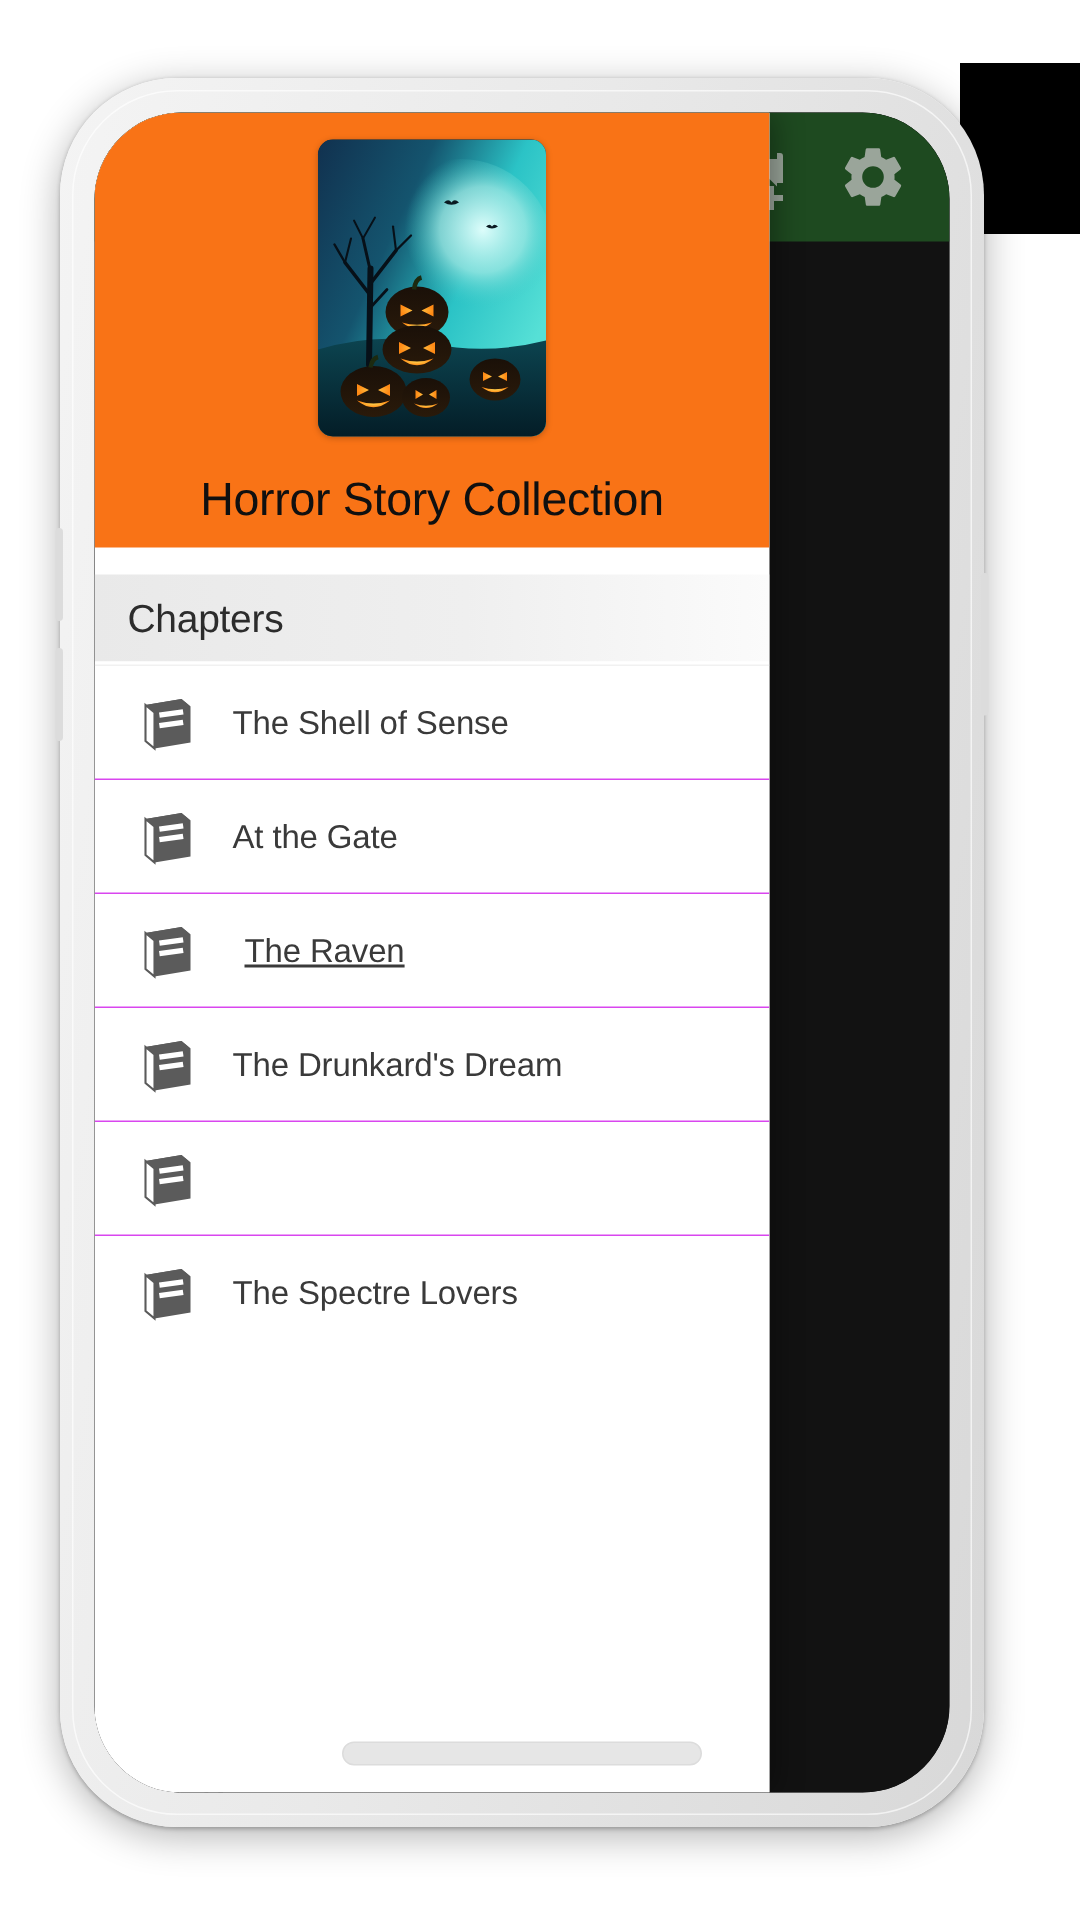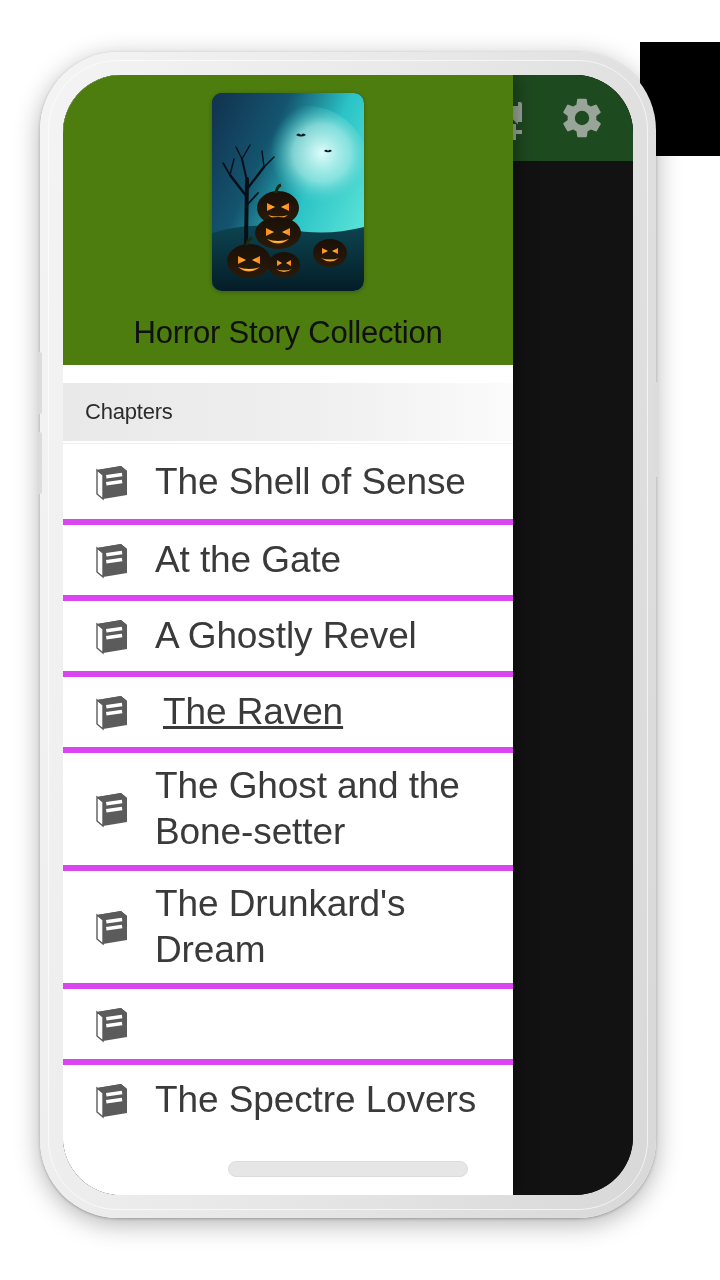--- a/index.html
+++ b/index.html
@@ -72,54 +72,54 @@
   .scrim{ position:absolute; inset:0; background:rgba(0,0,0,0); }
 
   
   .drawer{
     position:absolute; left:0; top:0; width:450px; height:100%;
     background:#ffffff; overflow:hidden;
     box-shadow:4px 0 18px rgba(0,0,0,.35);
     display:flex; flex-direction:column;
   }
   .drawer-header{
-    padding:18px 0 14px 0; background:#4d7c0f; flex:0 0 auto;
+    padding:18px 0 14px 0; background:#f97316; flex:0 0 auto;
     display:flex; flex-direction:column; align-items:center;
   }
   .cover{
     width:152px; height:198px; border-radius:10px; overflow:hidden;
     position:relative; background:#0b2a3d;
     box-shadow:0 1px 4px rgba(0,0,0,.25);
   }
   .cover svg{ display:block; width:100%; height:100%; }
   .book-title{
     margin-top:24px; font-size:31px; font-weight:500; color:#101010;
     letter-spacing:-.2px; white-space:nowrap;
   }
 
   .section-head{
     margin-top:18px; flex:0 0 auto;
     height:58px; display:flex; align-items:center;
     padding-left:22px;
     background:linear-gradient(90deg,#e9e9e9 0%,#efefef 55%,#fbfbfb 100%);
-    font-size:22px; color:#2c2c2c; letter-spacing:-.2px;
+    font-size:26px; color:#2c2c2c; letter-spacing:-.2px;
   }
 
   .chapter-list{ flex:1 1 auto; overflow:hidden; background:#fff; padding-top:2px; }
   .chapter-row{
     position:relative; min-height:76px;
     display:flex; align-items:center; gap:22px;
     padding:10px 16px 10px 28px;
-    border-top:6px solid #d946ef;
+    border-top:1px solid #d946ef;
   }
   .chapter-row:first-child{ border-top:1px solid #f1f1f1; }
   .chapter-row .bk{ flex:0 0 auto; width:42px; height:40px; }
   .chapter-row .bk svg{ width:42px; height:40px; display:block; }
   .chapter-label{
-    font-size:37px; color:#3a3a3a; line-height:1.24; letter-spacing:-.1px;
+    font-size:22px; color:#3a3a3a; line-height:1.24; letter-spacing:-.1px;
   }
   .chapter-row.indent .chapter-label{ padding-left:8px;text-decoration:underline; }
 
   
   .home-bar{
     position:absolute; left:50%; transform:translateX(-50%);
     bottom:18px; width:240px; height:16px; border-radius:10px;
     background:#e6e6e6; border:1px solid #dcdcdc; z-index:5;
   }
 </style>
@@ -305,59 +305,35 @@
                   <path d="M6 8 L12 13 L12 37 L6 32 Z" fill="#ffffff" stroke="#5b5b5b" stroke-width="1.4"></path>
                   <path d="M30 4 L36 9 L12 13 L6 8 Z" fill="#5b5b5b"></path>
                   <rect x="15" y="13" width="16" height="3.6" fill="#ffffff" transform="rotate(-8 15 13)"></rect>
                   <rect x="15" y="20" width="16" height="3.6" fill="#ffffff" transform="rotate(-8 15 20)"></rect>
                 </svg>
               </span>
             <span class="chapter-label">At the Gate</span>
           </div>
 
 
-          <div class="chapter-row">
-            <span class="bk">
-                <svg viewBox="0 0 42 40">
-                  <path d="M6 8 L30 4 L36 9 L36 33 L12 37 L6 32 Z" fill="#5b5b5b"></path>
-                  <path d="M6 8 L12 13 L12 37 L6 32 Z" fill="#ffffff" stroke="#5b5b5b" stroke-width="1.4"></path>
-                  <path d="M30 4 L36 9 L12 13 L6 8 Z" fill="#5b5b5b"></path>
-                  <rect x="15" y="13" width="16" height="3.6" fill="#ffffff" transform="rotate(-8 15 13)"></rect>
-                  <rect x="15" y="20" width="16" height="3.6" fill="#ffffff" transform="rotate(-8 15 20)"></rect>
-                </svg>
-              </span>
-            <span class="chapter-label">A Ghostly Revel</span>
-          </div>
 
 
           <div class="chapter-row indent">
             <span class="bk">
                 <svg viewBox="0 0 42 40">
                   <path d="M6 8 L30 4 L36 9 L36 33 L12 37 L6 32 Z" fill="#5b5b5b"></path>
                   <path d="M6 8 L12 13 L12 37 L6 32 Z" fill="#ffffff" stroke="#5b5b5b" stroke-width="1.4"></path>
                   <path d="M30 4 L36 9 L12 13 L6 8 Z" fill="#5b5b5b"></path>
                   <rect x="15" y="13" width="16" height="3.6" fill="#ffffff" transform="rotate(-8 15 13)"></rect>
                   <rect x="15" y="20" width="16" height="3.6" fill="#ffffff" transform="rotate(-8 15 20)"></rect>
                 </svg>
               </span>
             <span class="chapter-label">The Raven</span>
           </div>
 
-          <div class="chapter-row">
-            <span class="bk">
-                <svg viewBox="0 0 42 40">
-                  <path d="M6 8 L30 4 L36 9 L36 33 L12 37 L6 32 Z" fill="#5b5b5b"></path>
-                  <path d="M6 8 L12 13 L12 37 L6 32 Z" fill="#ffffff" stroke="#5b5b5b" stroke-width="1.4"></path>
-                  <path d="M30 4 L36 9 L12 13 L6 8 Z" fill="#5b5b5b"></path>
-                  <rect x="15" y="13" width="16" height="3.6" fill="#ffffff" transform="rotate(-8 15 13)"></rect>
-                  <rect x="15" y="20" width="16" height="3.6" fill="#ffffff" transform="rotate(-8 15 20)"></rect>
-                </svg>
-              </span>
-            <span class="chapter-label">The Ghost and the Bone-setter</span>
-          </div>
 
           <div class="chapter-row">
             <span class="bk">
                 <svg viewBox="0 0 42 40">
                   <path d="M6 8 L30 4 L36 9 L36 33 L12 37 L6 32 Z" fill="#5b5b5b"></path>
                   <path d="M6 8 L12 13 L12 37 L6 32 Z" fill="#ffffff" stroke="#5b5b5b" stroke-width="1.4"></path>
                   <path d="M30 4 L36 9 L12 13 L6 8 Z" fill="#5b5b5b"></path>
                   <rect x="15" y="13" width="16" height="3.6" fill="#ffffff" transform="rotate(-8 15 13)"></rect>
                   <rect x="15" y="20" width="16" height="3.6" fill="#ffffff" transform="rotate(-8 15 20)"></rect>
                 </svg>

